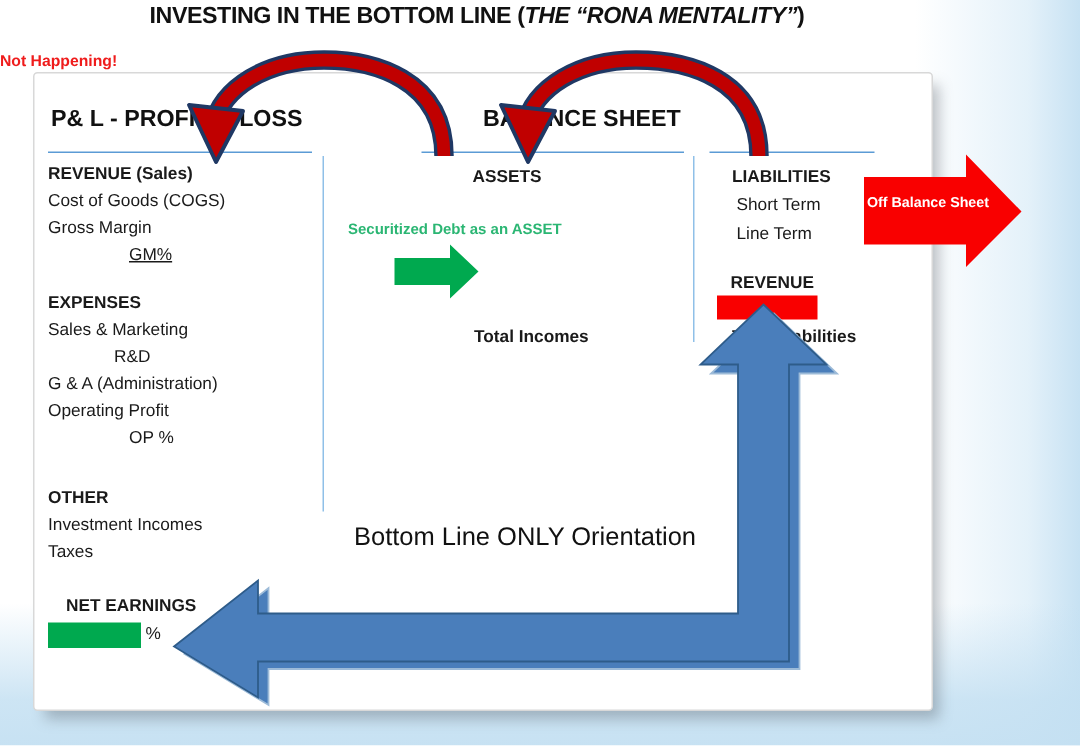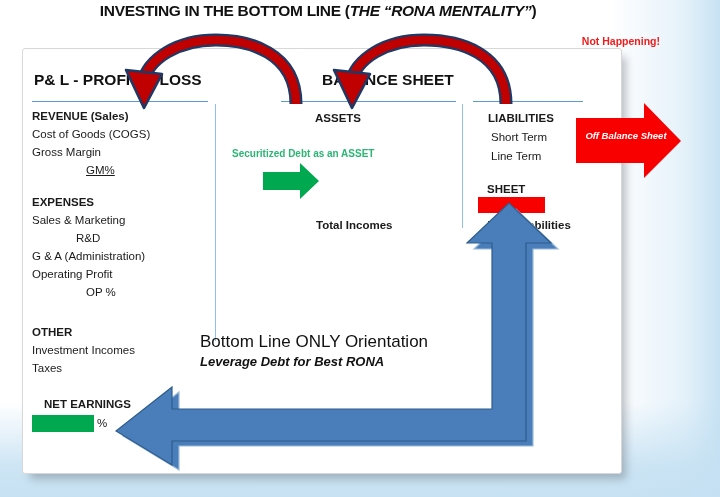--- a/index.html
+++ b/index.html
@@ -43,33 +43,33 @@
   }
   .hrule{position:absolute;height:0;border-top:1.4px solid #5b9bd5;z-index:12;}
   .vrule{position:absolute;width:0;border-left:1.2px solid #8fc0e8;z-index:12;}
 
   .txt{position:absolute;font-size:11.5px;color:#1a1a1a;white-space:nowrap;z-index:14;}
   .txt.b{font-weight:bold;}
 
   .bar{position:absolute;z-index:14;}
 
   #not-happening{
-    position:absolute;left:0;top:35px;width:660px;text-align:right;
+    position:absolute;left:0;top:35px;width:660px;text-align:left;
     font-size:10.5px;font-weight:bold;color:#ef1c1c;z-index:30;white-space:nowrap;
   }
   #securitized{
     position:absolute;left:232px;top:148px;
     font-size:10px;font-weight:bold;color:#2bb673;white-space:nowrap;z-index:16;
   }
   #offbalance-label{
-    position:absolute;left:578px;top:130px;width:96px;text-align:center;
-    font-size:9.5px;font-weight:bold;color:#ffffff;white-space:nowrap;z-index:26;font-style:italic;
+    position:absolute;left:578px;top:130px;width:96px;
+    font-size:9.5px;font-weight:bold;color:#ffffff;white-space:nowrap;z-index:26;
   }
   #callout{
-    position:absolute;left:200px;top:332px;width:300px;text-align:left;z-index:24;
+    position:absolute;left:200px;top:348px;width:300px;text-align:center;z-index:24;
   }
   #callout .l1{font-size:17px;color:#111;white-space:nowrap;}
   #callout .l2{font-size:13px;font-style:italic;font-weight:bold;color:#111;white-space:nowrap;margin-top:2px;}
 
   svg.layer{position:absolute;left:0;top:0;width:720px;height:497px;overflow:visible;}
   #arcs-layer{z-index:28;}
   #blue-layer{z-index:20;}
   #red-layer{z-index:25;}
 </style>
 </head>
@@ -112,34 +112,33 @@
 <div class="bar" style="left:32px;top:415px;width:62px;height:17px;background:#00a94f;"></div>
 <div class="txt" style="left:97px;top:417px;">%</div>
 
 <div class="txt b" style="left:315px;top:112px;">ASSETS</div>
 <div id="securitized">Securitized Debt as an ASSET</div>
 <div class="txt b" style="left:316px;top:219px;">Total Incomes</div>
 
 <div class="txt b" style="left:488px;top:112px;">LIABILITIES</div>
 <div class="txt" style="left:491px;top:131px;">Short Term</div>
 <div class="txt" style="left:491px;top:150px;">Line Term</div>
-<div class="txt b" style="left:487px;top:183px;">SHEET</div>
+<div class="txt b" style="left:487px;top:183px;">REVENUE</div>
 <div class="bar" style="left:478px;top:197px;width:67px;height:16px;background:#f90000;"></div>
 <div class="txt b" style="left:488px;top:219px;">Total Liabilities</div>
 
 <svg class="layer" id="blue-layer" viewBox="0 0 720 497">
 
   <path d="M 123,436 L 179,392 L 179,414 L 499,414 L 499,249 L 474,249 L 516,209 L 558,249 L 533,249 L 533,446 L 179,446 L 179,470 Z" fill="#4a7ebb" stroke="#9dbbd8" stroke-width="1.2"></path>
 
   <path d="M 116,431 L 172,387 L 172,409 L 492,409 L 492,243 L 467,243 L 509,203 L 551,243 L 526,243 L 526,441 L 172,441 L 172,465 Z" fill="#4a7ebb" stroke="#2e5c8a" stroke-width="1.2"></path>
 </svg>
 
 <div id="callout">
   <div class="l1">Bottom Line ONLY Orientation</div>
-  <div class="l2">Leverage Debt for Best  RONA</div>
 </div>
 
 <svg class="layer" id="red-layer" viewBox="0 0 720 497">
 
   <path d="M 263,172 L 300,172 L 300,163 L 319,181 L 300,199 L 300,190 L 263,190 Z" fill="#00a94f"></path>
 
   <path d="M 576,118 L 644,118 L 644,103 L 681,141 L 644,178 L 644,163 L 576,163 Z" fill="#f90000"></path>
 </svg>
 <div id="offbalance-label">Off Balance Sheet</div>
 

